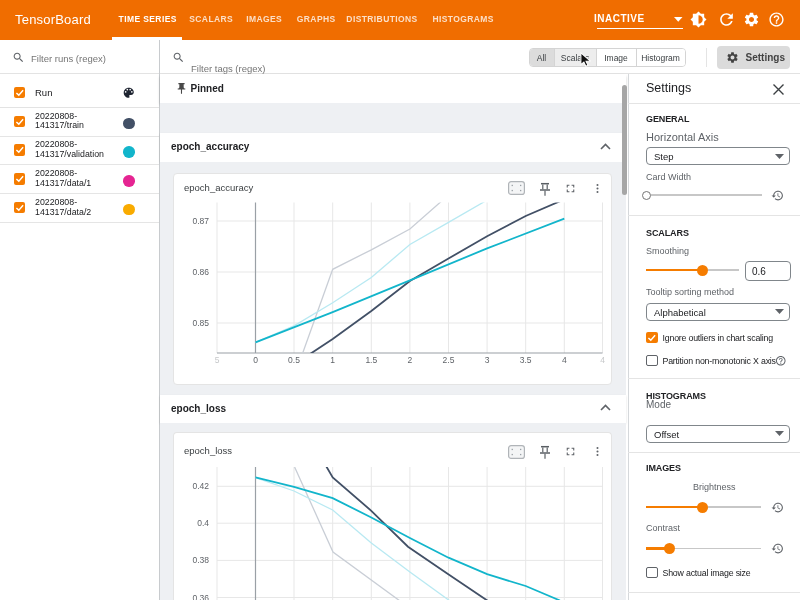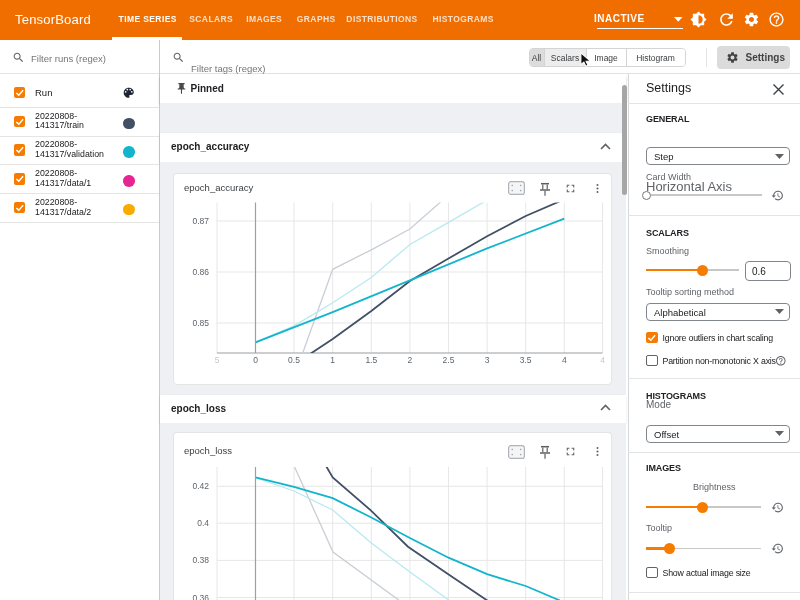--- a/index.html
+++ b/index.html
@@ -93,21 +93,21 @@
 <div class="abs" style="left:123.2px;top:203.9px;width:11.5px;height:11.5px;border-radius:50%;background:#f9ab00;"></div>
 <div class="abs" style="left:0;top:222px;width:159px;height:1px;background:#e5e5e5;"></div>
 
 <div class="abs" style="left:160px;top:40px;width:640px;height:34px;background:#fff;border-bottom:1px solid #e2e2e2;box-sizing:border-box;"></div>
 <svg style="left:172px;top:51px;" width="13" height="13" viewBox="0 0 24 24">
       <path fill="#5f6368" d="M15.5 14h-.79l-.28-.27C15.41 12.59 16 11.11 16 9.5 16 5.91 13.09 3 9.5 3S3 5.91 3 9.5 5.91 16 9.5 16c1.61 0 3.09-.59 4.23-1.57l.27.28v.79l5 4.99L20.49 19l-4.99-5zm-6 0C7.01 14 5 11.99 5 9.5S7.01 5 9.5 5 14 7.01 14 9.5 11.99 14 9.5 14z"></path>
     </svg>
 <div class="lbl" style="left:191px;top:43px;font-size:9.5px;color:#757575;margin-top:20px;">Filter tags (regex)</div>
 
 <div class="abs" style="left:528.5px;top:48px;width:157px;height:19px;border:1px solid #d4d4d4;border-radius:4px;box-sizing:border-box;overflow:hidden;display:flex;">
-  <div style="width:15px;background:#dcdcdc;border-right:1px solid #d4d4d4;box-sizing:border-box;font-size:8.5px;color:#3c4043;display:flex;align-items:center;justify-content:center;">All</div>
+  <div style="width:25px;background:#dcdcdc;border-right:1px solid #d4d4d4;box-sizing:border-box;font-size:8.5px;color:#3c4043;display:flex;align-items:center;justify-content:center;">All</div>
   <div style="width:42px;background:#ededed;border-right:1px solid #d4d4d4;box-sizing:border-box;font-size:8.5px;color:#3c4043;display:flex;align-items:center;justify-content:center;">Scalars</div>
   <div style="width:40px;background:#fff;border-right:1px solid #d4d4d4;box-sizing:border-box;font-size:8.5px;color:#3c4043;display:flex;align-items:center;justify-content:center;">Image</div>
   <div style="flex:1;background:#fff;font-size:8.5px;color:#3c4043;display:flex;align-items:center;justify-content:center;">Histogram</div>
 </div>
 <div class="abs" style="left:705.5px;top:48px;width:1px;height:19px;background:#e4e4e4;"></div>
 
 <div class="abs" style="left:717px;top:45.5px;width:72.5px;height:23.5px;background:#dbdbdb;border-radius:4px;"></div>
 <svg style="left:726px;top:51px;" width="13" height="13" viewBox="0 0 24 24">
       <path fill="#424242" d="M19.14 12.94c.04-.3.06-.61.06-.94 0-.32-.02-.64-.07-.94l2.03-1.58c.18-.14.23-.41.12-.61l-1.92-3.32c-.12-.22-.37-.29-.59-.22l-2.39.96c-.5-.38-1.03-.7-1.62-.94l-.36-2.54c-.04-.24-.24-.41-.48-.41h-3.84c-.24 0-.43.17-.47.41l-.36 2.54c-.59.24-1.13.57-1.62.94l-2.39-.96c-.22-.08-.47 0-.59.22L2.74 8.87c-.12.21-.08.47.12.61l2.03 1.58c-.05.3-.09.63-.09.94s.02.64.07.94l-2.03 1.58c-.18.14-.23.41-.12.61l1.92 3.32c.12.22.37.29.59.22l2.39-.96c.5.38 1.03.7 1.62.94l.36 2.54c.05.24.24.41.48.41h3.84c.24 0 .44-.17.47-.41l.36-2.54c.59-.24 1.13-.56 1.62-.94l2.39.96c.22.08.47 0 .59-.22l1.92-3.32c.12-.22.07-.47-.12-.61l-2.01-1.58zM12 15.6c-1.98 0-3.6-1.62-3.6-3.6s1.62-3.6 3.6-3.6 3.6 1.62 3.6 3.6-1.62 3.6-3.6 3.6z"></path>
     </svg>
@@ -289,21 +289,21 @@
 <div class="abs" style="left:622px;top:85px;width:4.5px;height:110px;background:#a6a6a6;border-radius:3px;"></div>
 
 <div class="abs" style="left:628px;top:74px;width:172px;height:526px;background:#fff;border-left:1px solid #d5d8db;box-sizing:border-box;"></div>
 <div class="lbl" style="left:646px;top:81px;font-size:12.5px;color:#202124;">Settings</div>
 <svg style="left:771.5px;top:82.5px;" width="13" height="13" viewBox="0 0 13 13">
       <path d="M1.5 1.5 L11.5 11.5 M11.5 1.5 L1.5 11.5" stroke="#3c4043" stroke-width="1.4"></path>
     </svg>
 <div class="abs" style="left:628px;top:102.5px;width:172px;height:1px;background:#e4e4e4;"></div>
 
 <div class="lbl" style="left:646px;top:113.5px;font-size:9px;letter-spacing:-.1px;font-weight:700;color:#202124;">GENERAL</div>
-<div class="lbl" style="left:646px;top:131px;font-size:13px;color:#5f6368;margin-top:48px;">Horizontal Axis</div>
+<div class="lbl" style="left:646px;top:131px;font-size:11px;color:#5f6368;">Horizontal Axis</div>
 <div class="abs" style="left:646px;top:147px;width:144px;height:18px;border:1px solid #80868b;border-radius:4px;box-sizing:border-box;"></div>
 <div class="lbl" style="left:654px;top:151px;font-size:9.5px;color:#202124;">Step</div>
 <svg style="left:775px;top:153.5px;" width="9" height="5.5" viewBox="0 0 10 6">
       <path d="M0 0 L10 0 L5 5.5 Z" fill="#5f6368"></path>
     </svg>
 <div class="lbl" style="left:646px;top:171.5px;font-size:9px;color:#5f6368;">Card Width</div>
 <div class="abs" style="left:651px;top:194.2px;width:111px;height:1.6px;background:#c7c7c7;"></div>
 <div class="abs" style="left:642px;top:190.5px;width:9px;height:9px;border:1.5px solid #757575;border-radius:50%;background:#fff;box-sizing:border-box;"></div>
 <svg style="left:770.5px;top:188.5px;" width="13" height="13" viewBox="0 0 24 24">
       <path fill="#5f6368" d="M13 3c-4.97 0-9 4.03-9 9H1l3.89 3.89.07.14L9 12H6c0-3.87 3.13-7 7-7s7 3.13 7 7-3.13 7-7 7c-1.93 0-3.68-.79-4.94-2.06l-1.42 1.42C8.27 19.99 10.51 21 13 21c4.97 0 9-4.03 9-9s-4.03-9-9-9zm-1 5v5l4.28 2.54.72-1.21-3.5-2.08V8H12z"></path>
@@ -346,21 +346,21 @@
 <div class="abs" style="left:628px;top:451.5px;width:172px;height:1px;background:#e4e4e4;"></div>
 
 <div class="lbl" style="left:646px;top:463px;font-size:9px;letter-spacing:-.1px;font-weight:700;color:#202124;">IMAGES</div>
 <div class="lbl" style="left:646px;top:481.5px;font-size:9px;color:#5f6368;padding-left:47px;">Brightness</div>
 <div class="abs" style="left:645.5px;top:506.2px;width:115px;height:1.6px;background:#c7c7c7;"></div>
 <div class="abs" style="left:645.5px;top:505.9px;width:57px;height:2.2px;background:#f57c00;"></div>
 <div class="abs" style="left:696.5px;top:501.5px;width:11px;height:11px;border-radius:50%;background:#f57c00;"></div>
 <svg style="left:770.5px;top:500.5px;" width="13" height="13" viewBox="0 0 24 24">
       <path fill="#5f6368" d="M13 3c-4.97 0-9 4.03-9 9H1l3.89 3.89.07.14L9 12H6c0-3.87 3.13-7 7-7s7 3.13 7 7-3.13 7-7 7c-1.93 0-3.68-.79-4.94-2.06l-1.42 1.42C8.27 19.99 10.51 21 13 21c4.97 0 9-4.03 9-9s-4.03-9-9-9zm-1 5v5l4.28 2.54.72-1.21-3.5-2.08V8H12z"></path>
     </svg>
-<div class="lbl" style="left:646px;top:523px;font-size:9px;color:#5f6368;">Tooltip</div>
+<div class="lbl" style="left:646px;top:523px;font-size:9px;color:#5f6368;">Contrast</div>
 <div class="abs" style="left:645.5px;top:547.7px;width:115px;height:1.6px;background:#c7c7c7;"></div>
 <div class="abs" style="left:645.5px;top:547.4px;width:24px;height:2.2px;background:#f57c00;"></div>
 <div class="abs" style="left:663.5px;top:543px;width:11px;height:11px;border-radius:50%;background:#f57c00;"></div>
 <svg style="left:770.5px;top:542px;" width="13" height="13" viewBox="0 0 24 24">
       <path fill="#5f6368" d="M13 3c-4.97 0-9 4.03-9 9H1l3.89 3.89.07.14L9 12H6c0-3.87 3.13-7 7-7s7 3.13 7 7-3.13 7-7 7c-1.93 0-3.68-.79-4.94-2.06l-1.42 1.42C8.27 19.99 10.51 21 13 21c4.97 0 9-4.03 9-9s-4.03-9-9-9zm-1 5v5l4.28 2.54.72-1.21-3.5-2.08V8H12z"></path>
     </svg>
 <div class="abs" style="left:646px;top:566.8px;width:11.5px;height:11.5px;border:1.6px solid #5f6368;border-radius:2px;box-sizing:border-box;"></div>
 <div class="lbl" style="left:662.5px;top:567.8px;font-size:8.8px;letter-spacing:-.2px;color:#202124;">Show actual image size</div>
 <div class="abs" style="left:628px;top:592px;width:172px;height:1px;background:#e4e4e4;"></div>
 

